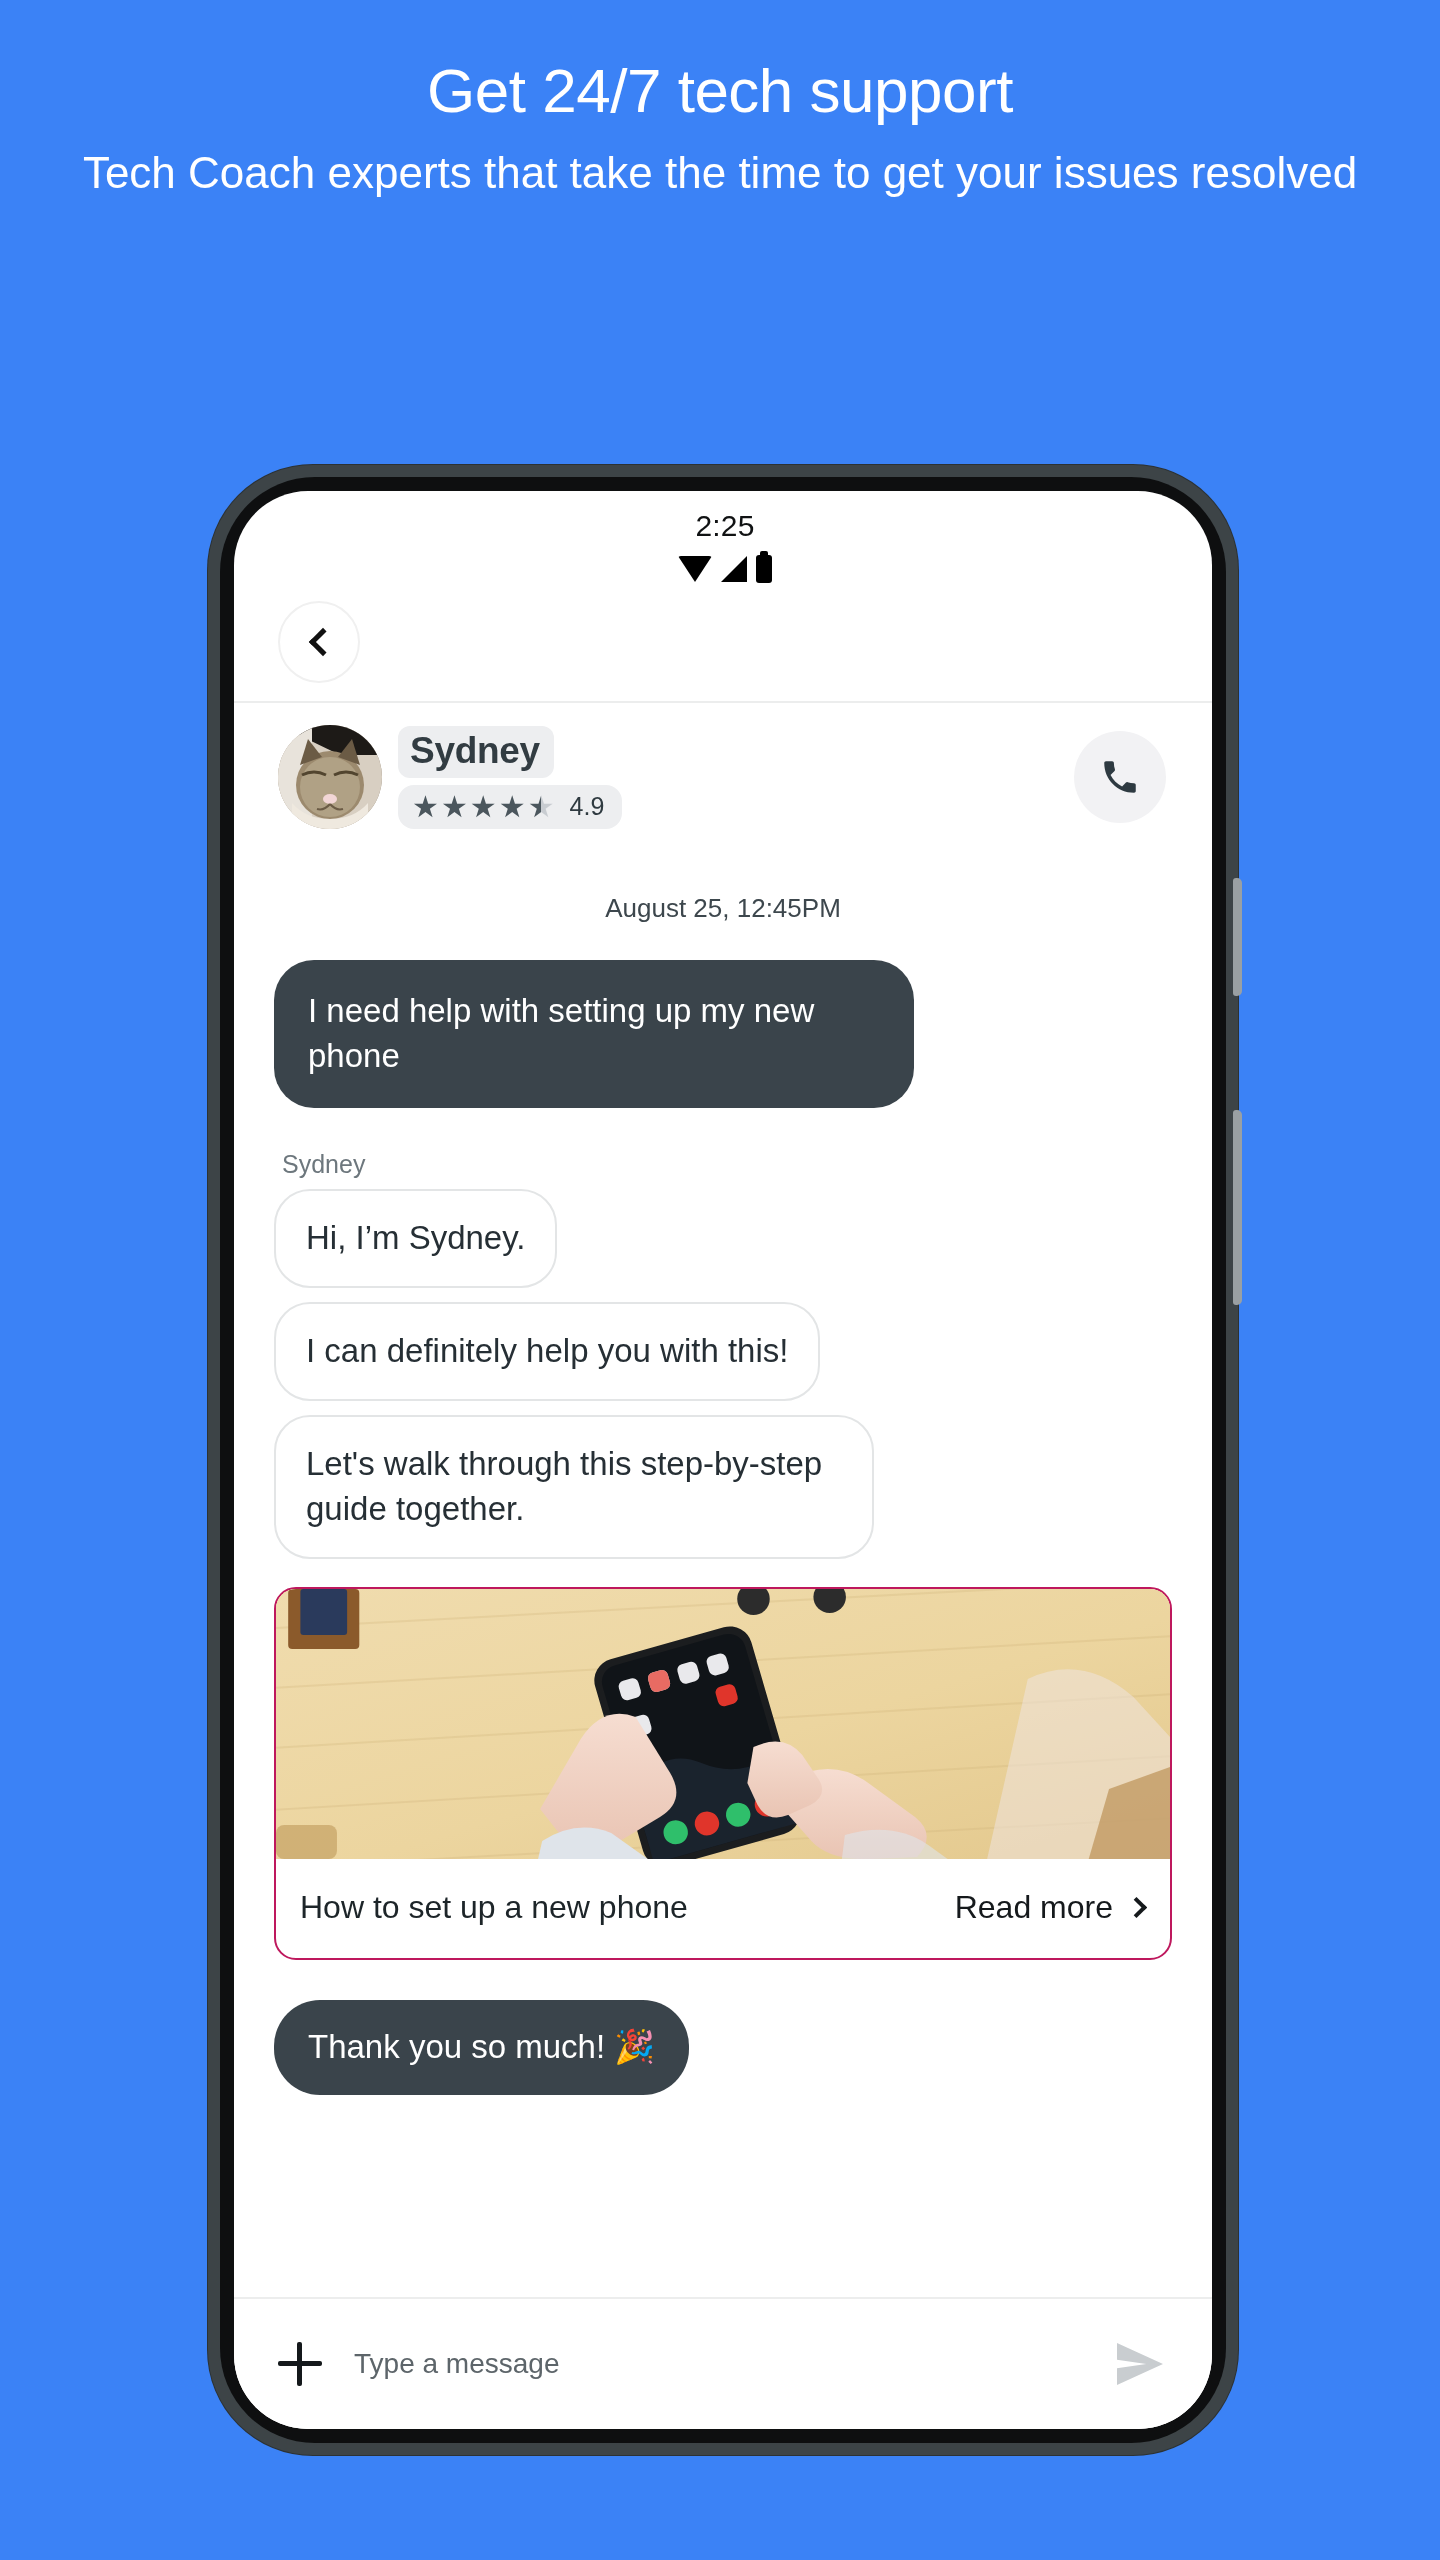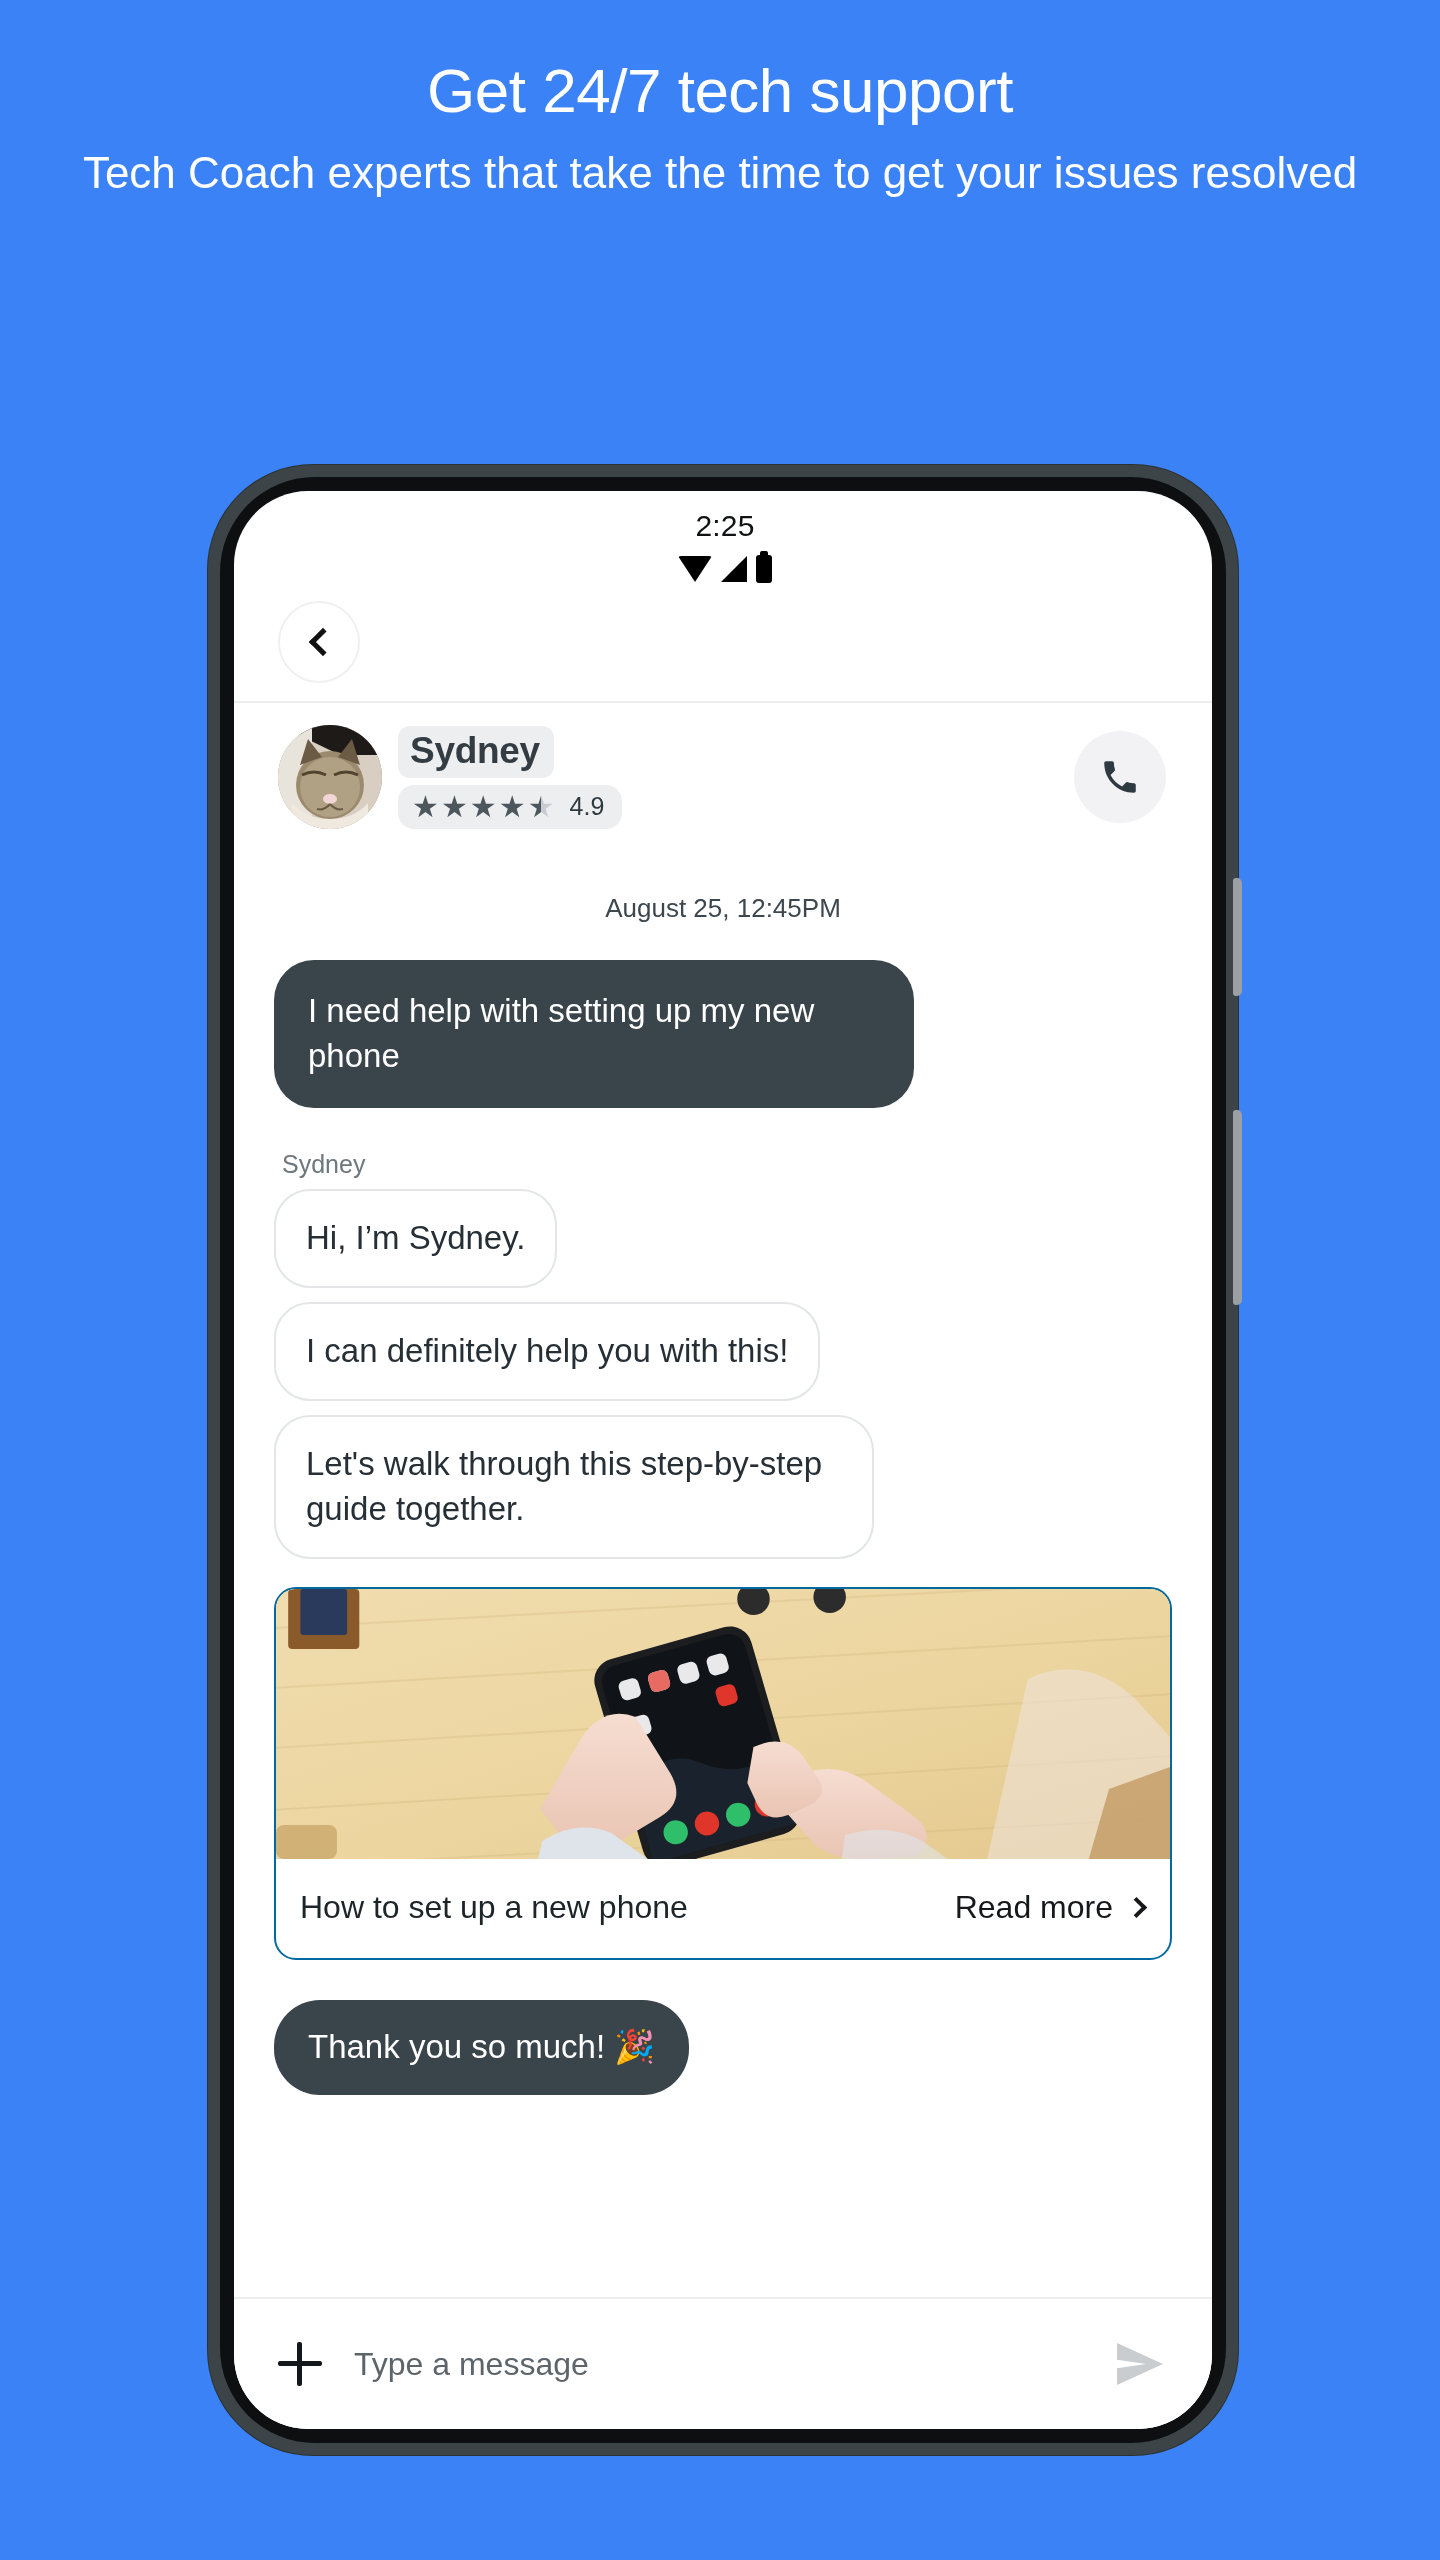--- a/index.html
+++ b/index.html
@@ -274,21 +274,21 @@
     font-size: 33px;
     line-height: 45px;
     color: #262f35;
     margin-bottom: 14px;
     max-width: 640px;
   }
 
   
   .card {
     margin: 14px 40px 0 40px;
-    border: 2px solid #0369a1;
+    border: 2px solid #be185d;
     border-radius: 22px;
     overflow: hidden;
     background: #fff;
   }
   .card-img {
     position: relative;
     height: 270px;
     overflow: hidden;
     background: #e7c98f;
   }
@@ -343,21 +343,21 @@
     border-radius: 2px;
   }
   .plus::before { left: 0; top: 19px; width: 44px; height: 5px; }
   .plus::after  { top: 0; left: 19px; width: 5px; height: 44px; }
 
   .msg-input {
     flex: 1;
     margin-left: 32px;
     border: none;
     outline: none;
-    font-size: 32px;
+    font-size: 28px;
     color: #1d2429;
     background: transparent;
     font-family: "Liberation Sans", sans-serif;
   }
   .msg-input::placeholder { color: #5d656a; }
 
   .send-icon { width: 52px; height: 46px; flex: 0 0 auto; }
   .send-icon svg { width: 52px; height: 46px; fill: #c9cdd0; }
 </style>
 </head>

